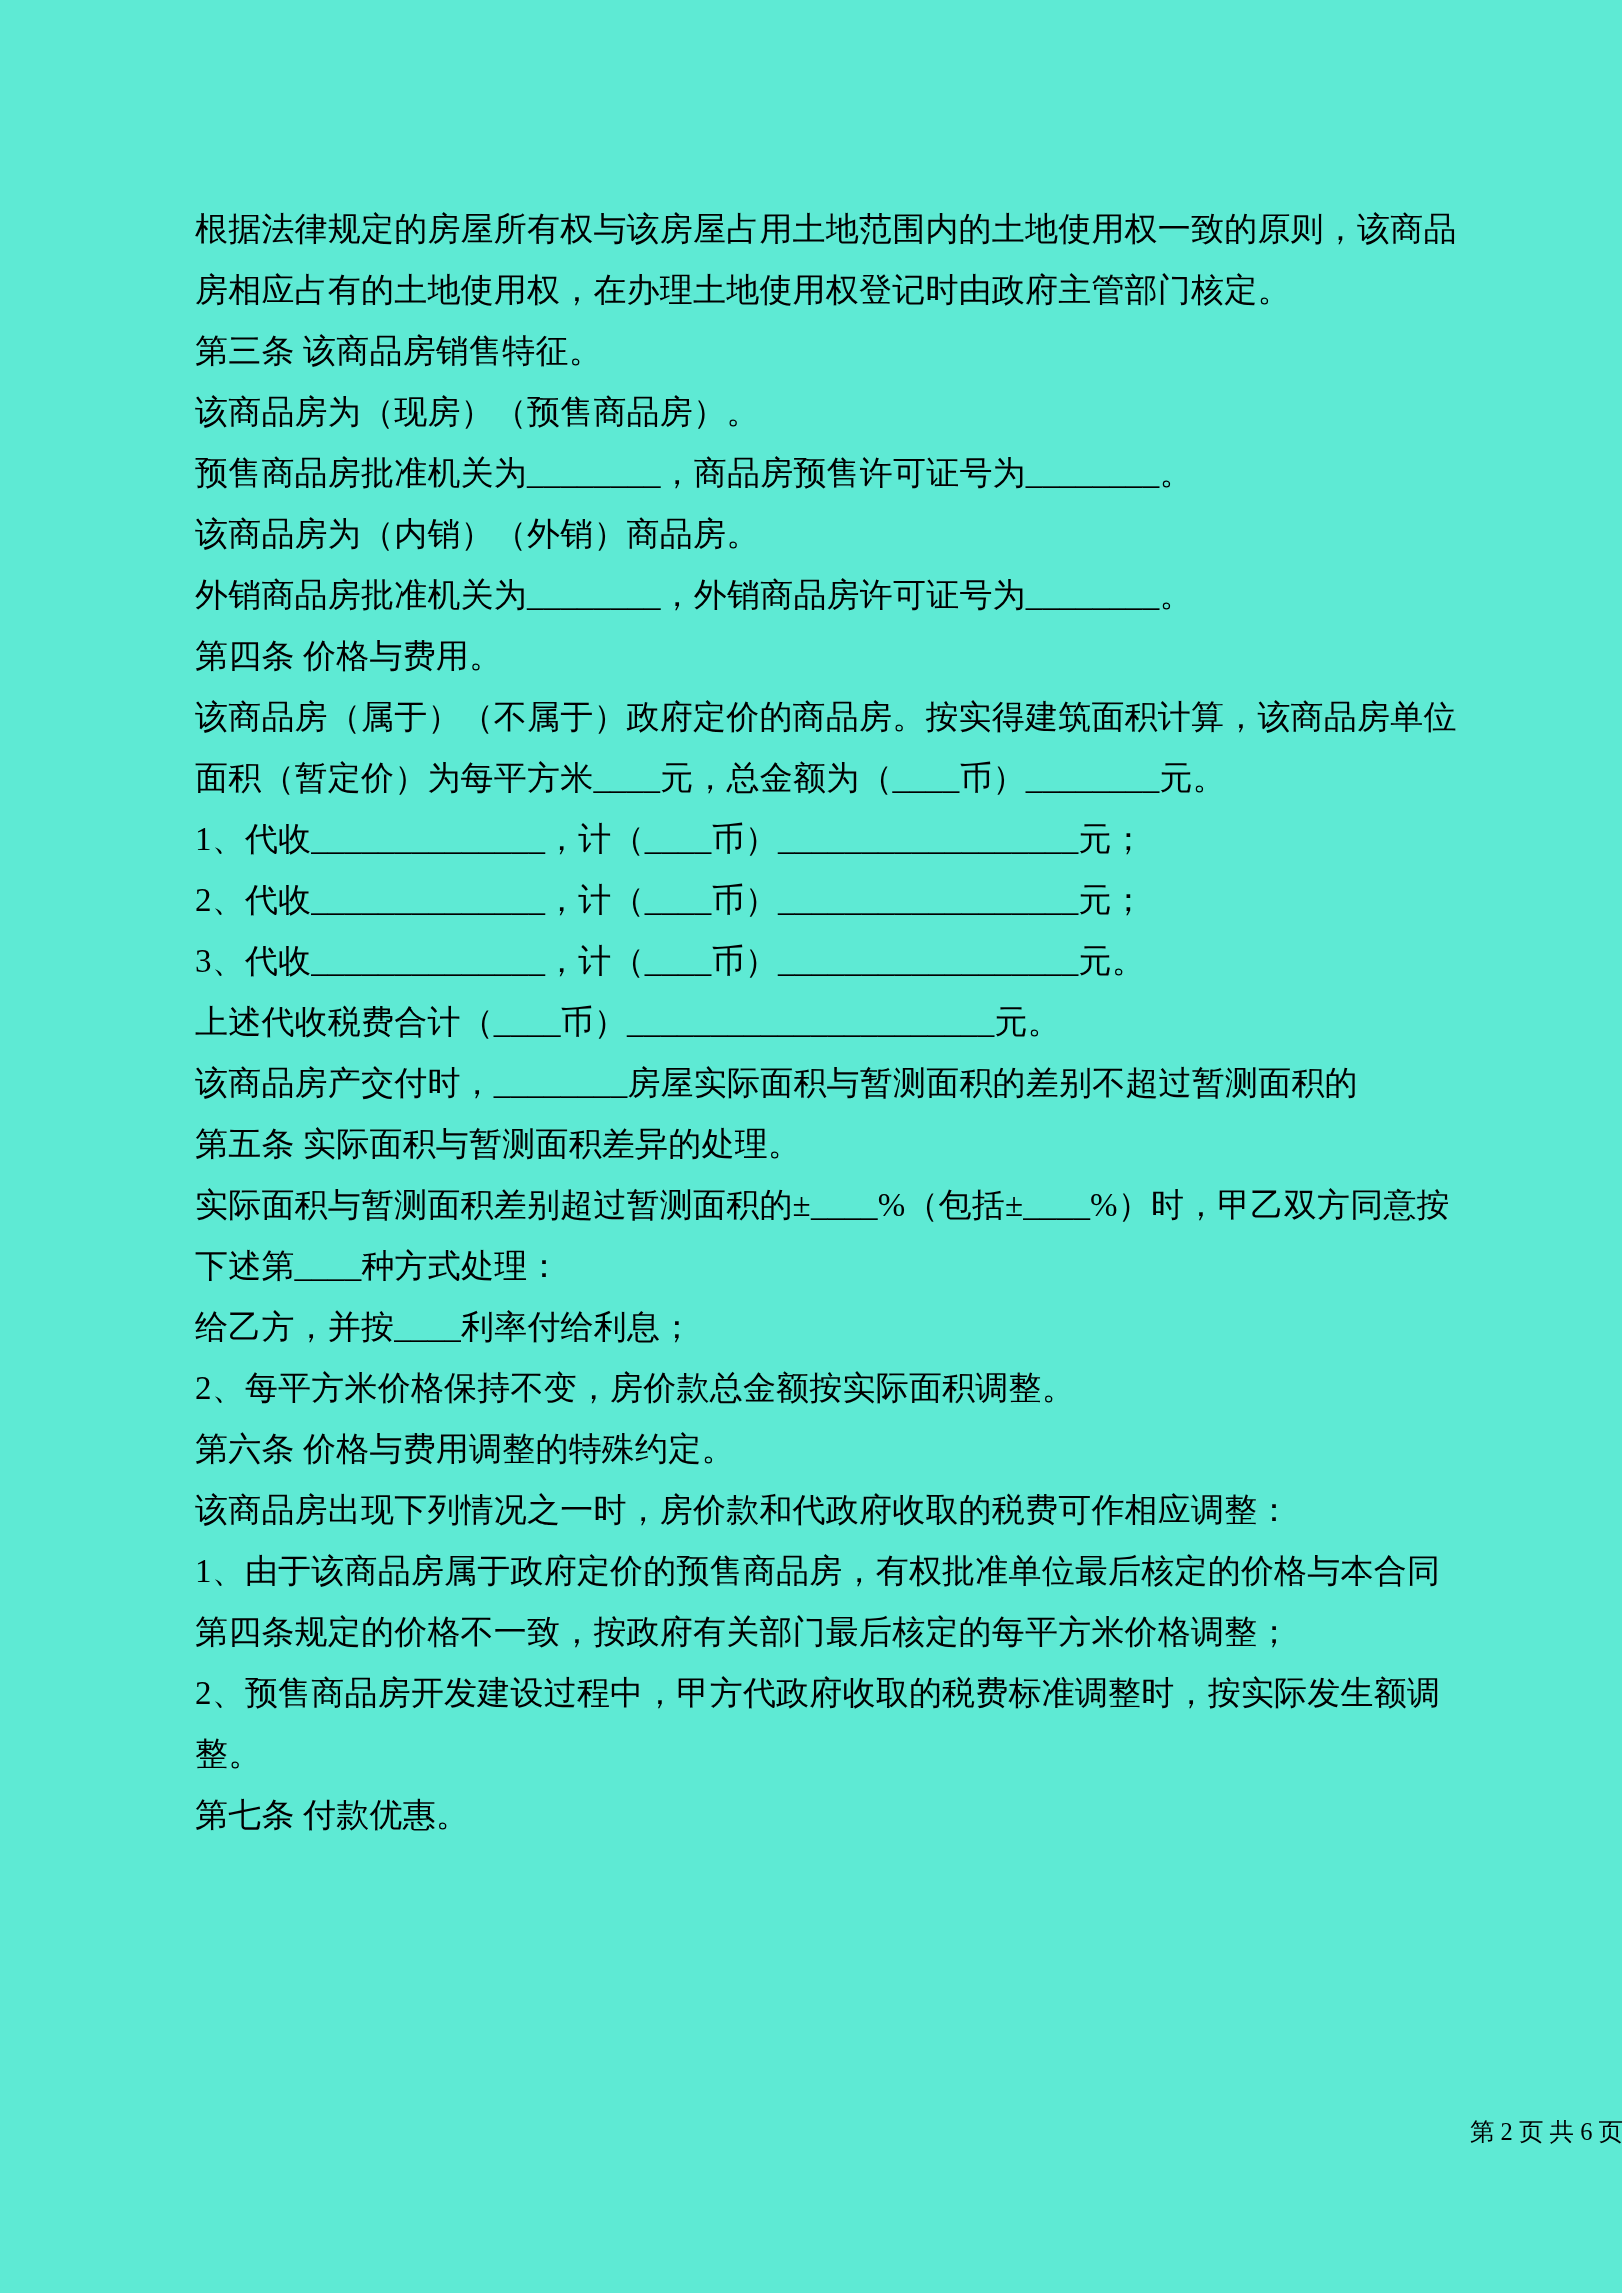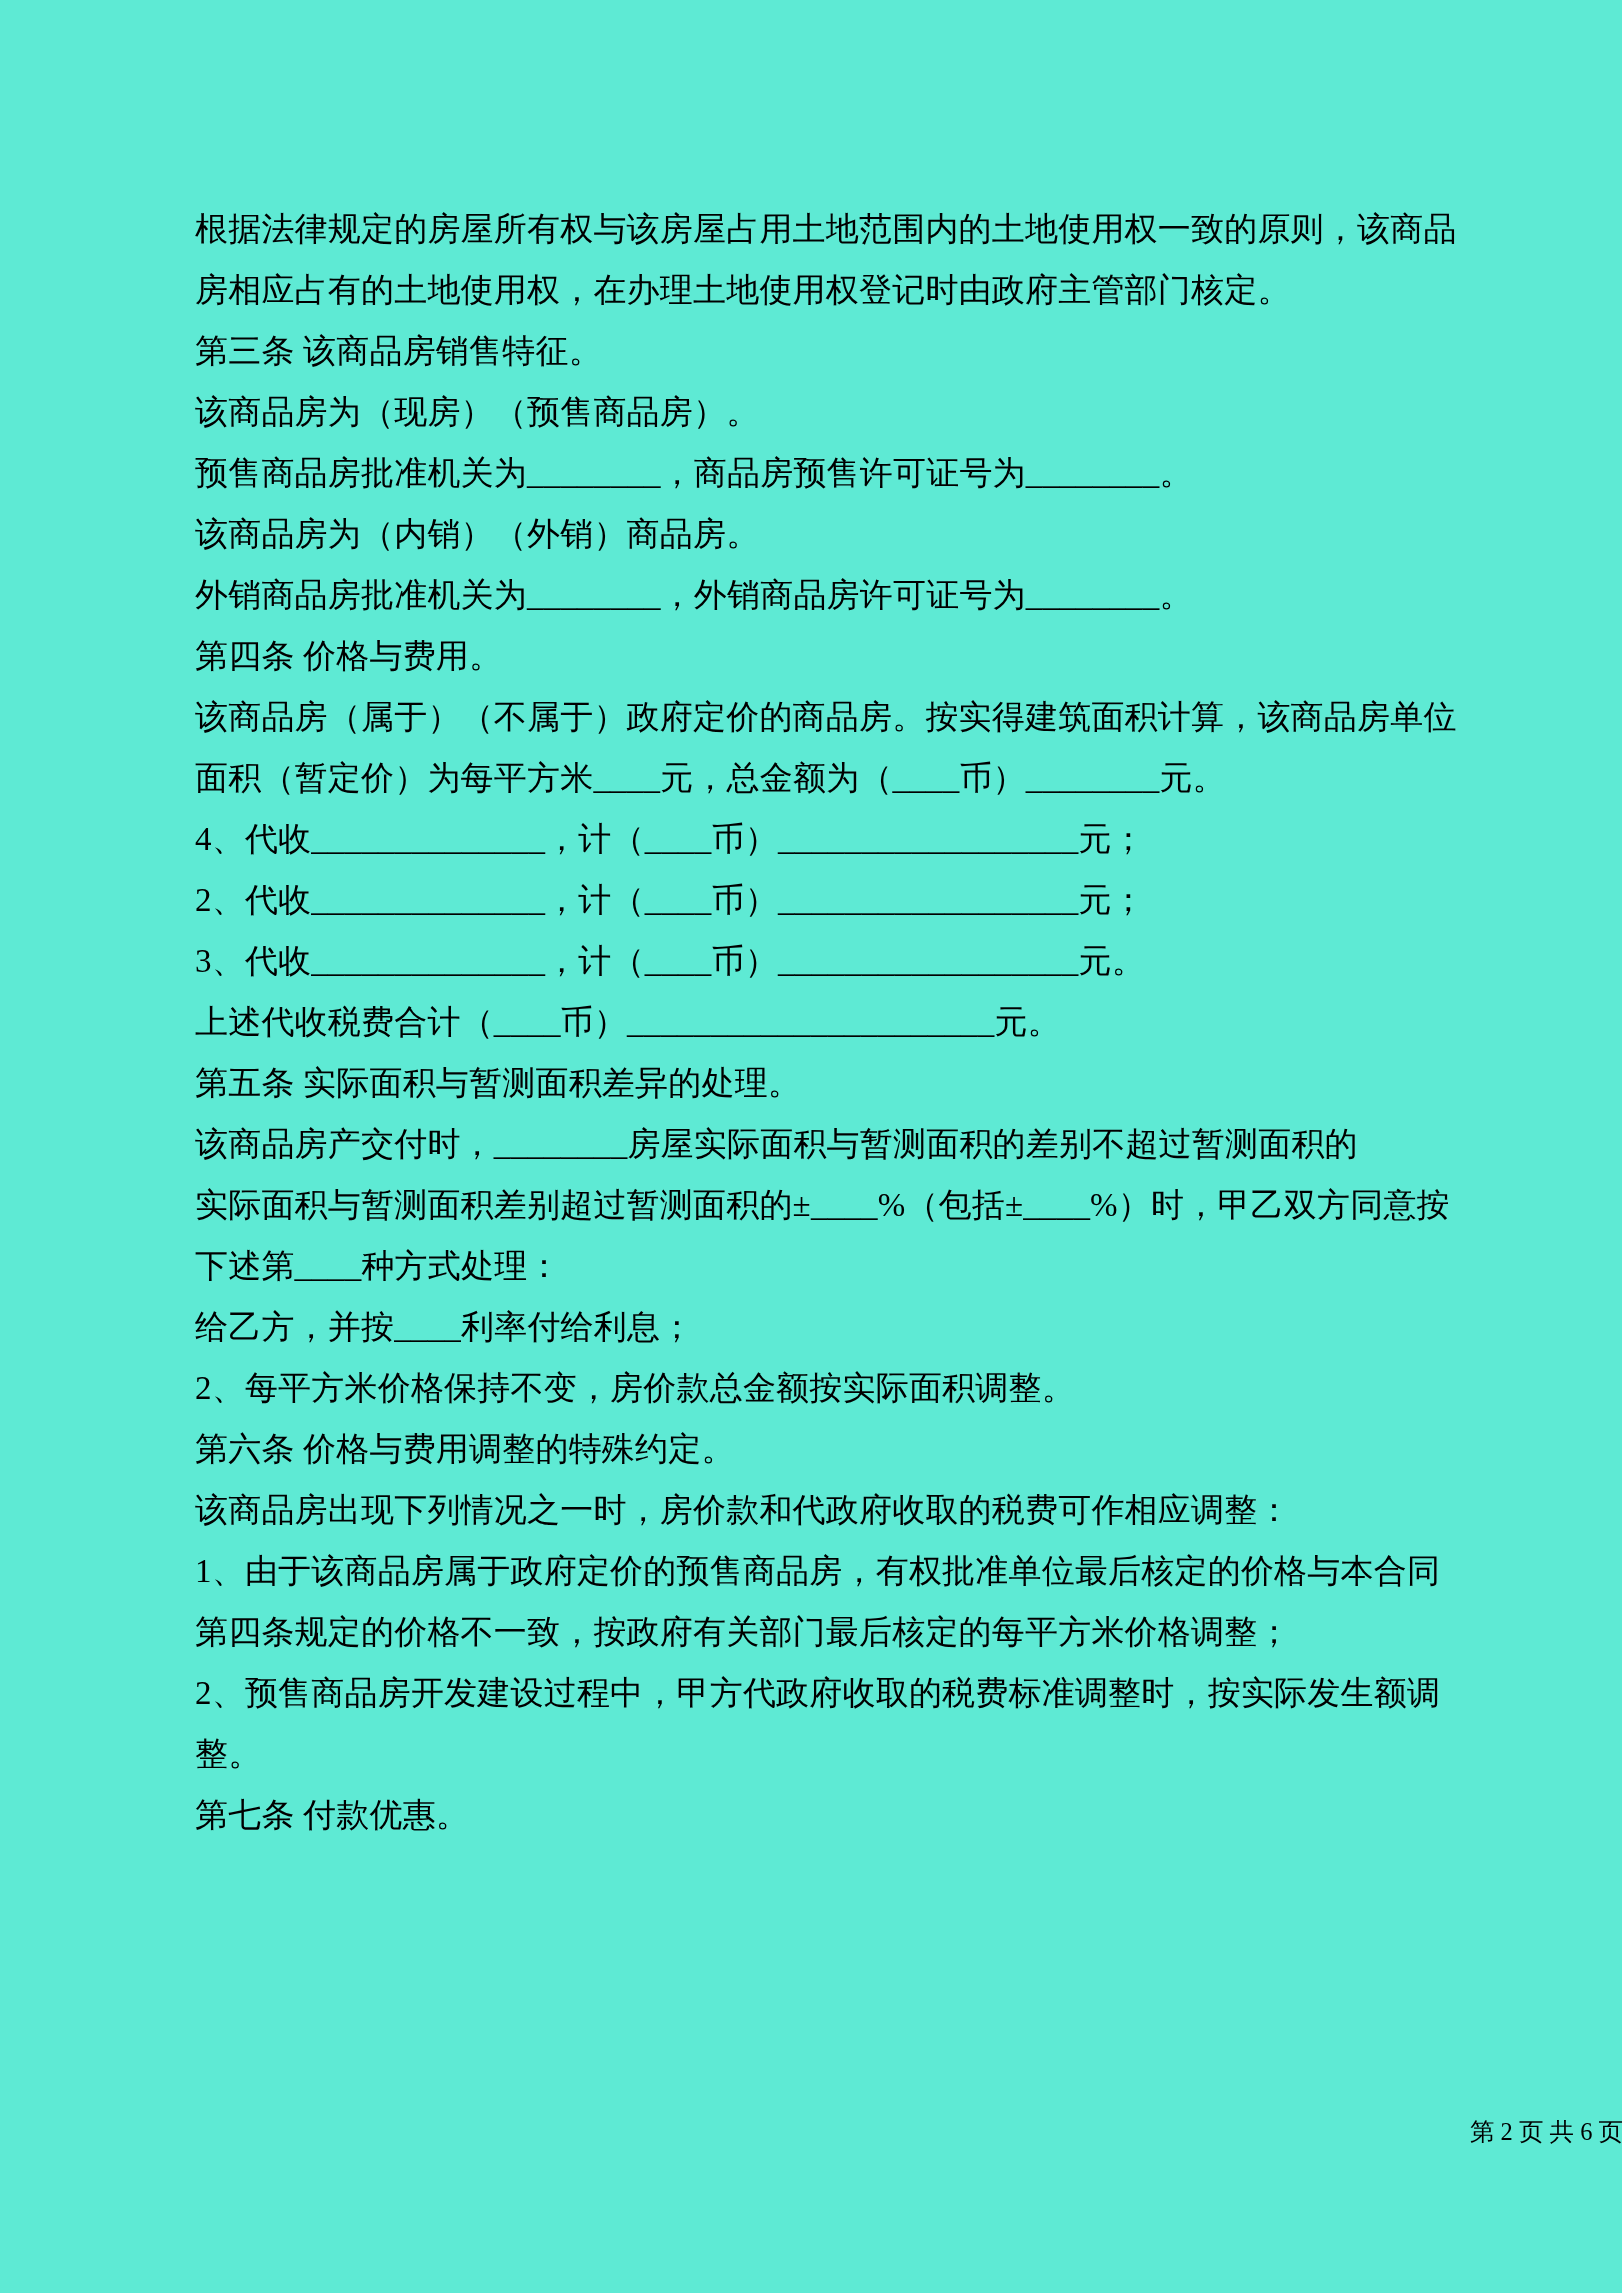--- a/index.html
+++ b/index.html
@@ -51,26 +51,26 @@
   <div class="line">根据法律规定的房屋所有权与该房屋占用土地范围内的土地使用权一致的原则，该商品</div>
       <div class="line">房相应占有的土地使用权，在办理土地使用权登记时由政府主管部门核定。</div>
       <div class="line">第三条 该商品房销售特征。</div>
       <div class="line">该商品房为（现房）（预售商品房）。</div>
       <div class="line">预售商品房批准机关为________，商品房预售许可证号为________。</div>
       <div class="line">该商品房为（内销）（外销）商品房。</div>
       <div class="line">外销商品房批准机关为________，外销商品房许可证号为________。</div>
       <div class="line">第四条 价格与费用。</div>
       <div class="line">该商品房（属于）（不属于）政府定价的商品房。按实得建筑面积计算，该商品房单位</div>
       <div class="line">面积（暂定价）为每平方米____元，总金额为（____币）________元。</div>
-      <div class="line">4、代收______________，计（____币）__________________元；</div>
+      <div class="line">1、代收______________，计（____币）__________________元；</div>
       <div class="line">2、代收______________，计（____币）__________________元；</div>
       <div class="line">3、代收______________，计（____币）__________________元。</div>
       <div class="line">上述代收税费合计（____币）______________________元。</div>
+      <div class="line">该商品房产交付时，________房屋实际面积与暂测面积的差别不超过暂测面积的</div>
       <div class="line">第五条 实际面积与暂测面积差异的处理。</div>
-      <div class="line">该商品房产交付时，________房屋实际面积与暂测面积的差别不超过暂测面积的</div>
       <div class="line">实际面积与暂测面积差别超过暂测面积的±____%（包括±____%）时，甲乙双方同意按</div>
       <div class="line">下述第____种方式处理：</div>
       <div class="line">给乙方，并按____利率付给利息；</div>
       <div class="line">2、每平方米价格保持不变，房价款总金额按实际面积调整。</div>
       <div class="line">第六条 价格与费用调整的特殊约定。</div>
       <div class="line">该商品房出现下列情况之一时，房价款和代政府收取的税费可作相应调整：</div>
       <div class="line">1、由于该商品房属于政府定价的预售商品房，有权批准单位最后核定的价格与本合同</div>
       <div class="line">第四条规定的价格不一致，按政府有关部门最后核定的每平方米价格调整；</div>
       <div class="line">2、预售商品房开发建设过程中，甲方代政府收取的税费标准调整时，按实际发生额调</div>
       <div class="line">整。</div>

